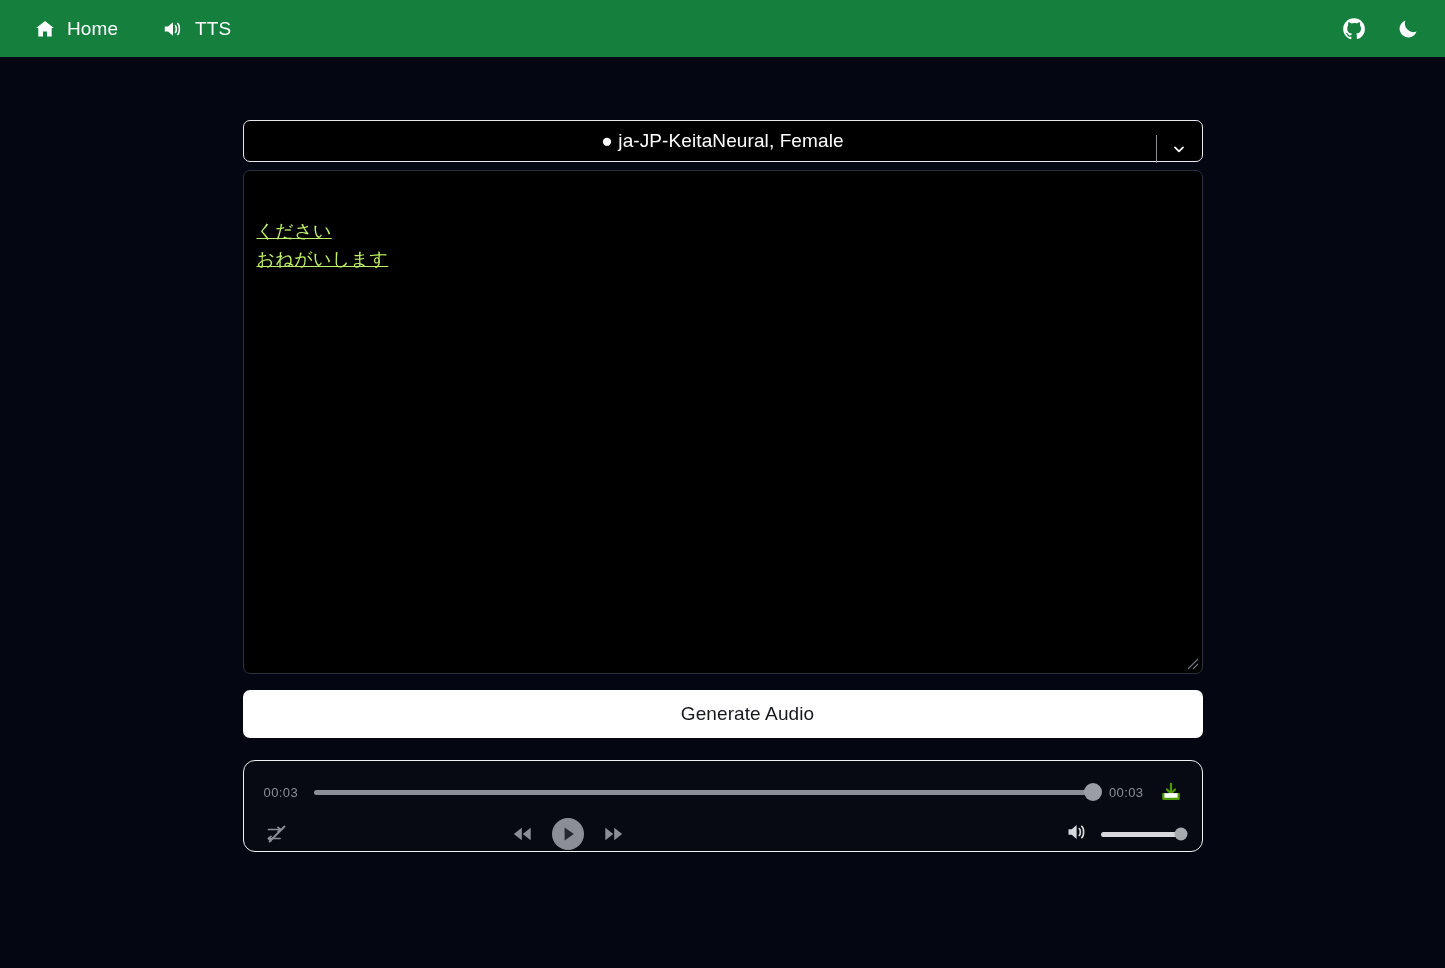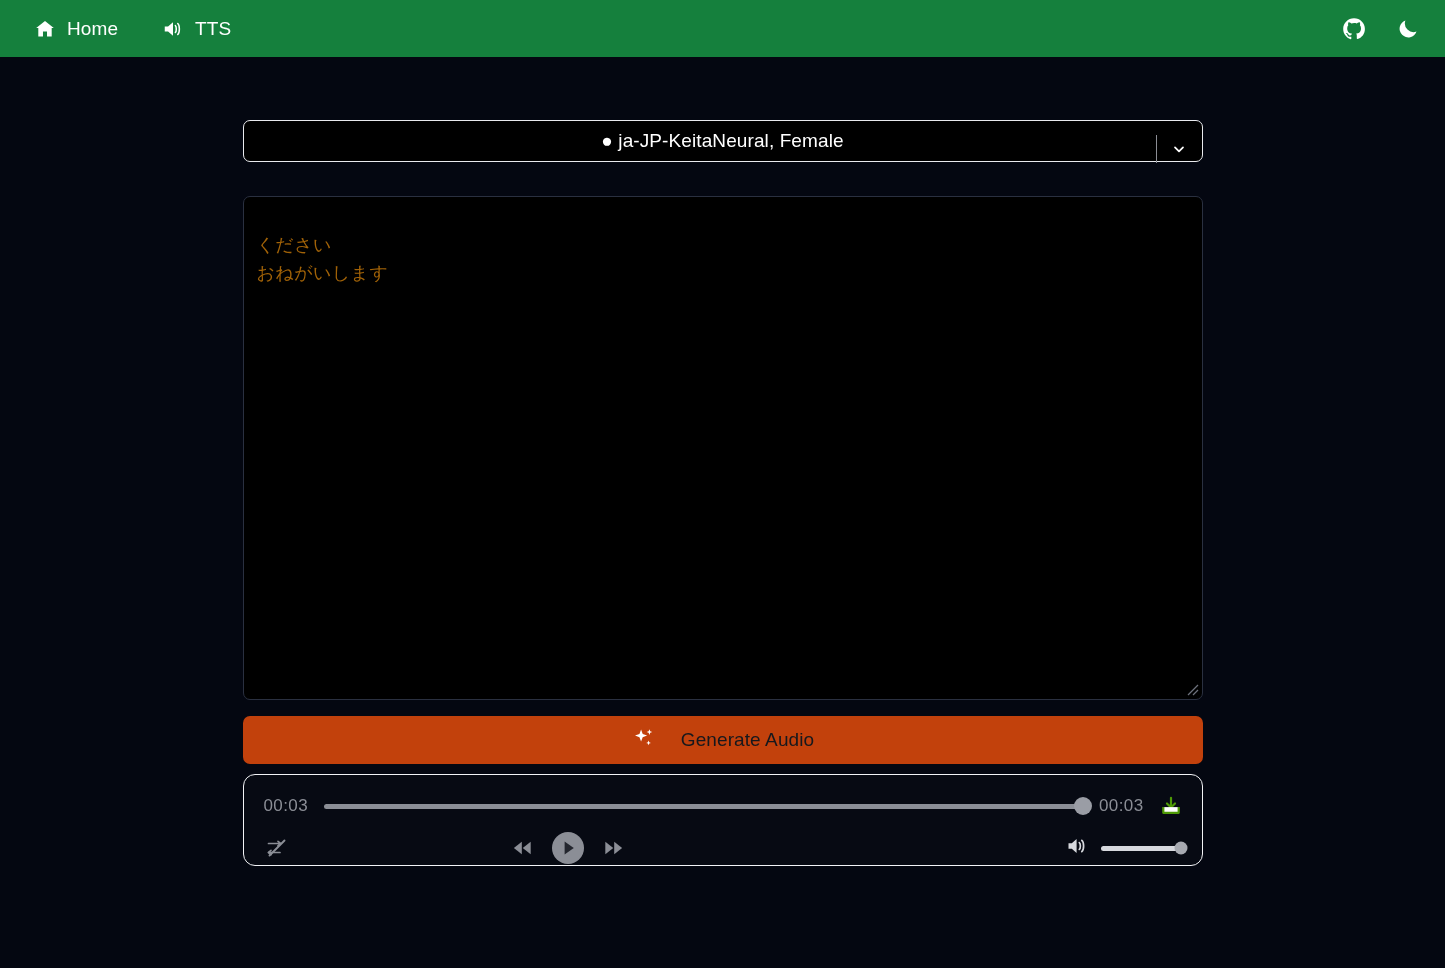--- a/index.html
+++ b/index.html
@@ -113,21 +113,21 @@
   .voice-select {
     position: relative;
     height: 42px;
     border: 1px solid #e9eaee;
     border-radius: 7px;
     background: #000000;
     display: flex;
     align-items: center;
     justify-content: center;
     cursor: pointer;
-    margin-bottom: 34px;
+    margin-bottom: 8px;
   }
   .voice-select-text {
     font-size: 19px;
     color: #ffffff;
     letter-spacing: 0.1px;
     white-space: nowrap;
   }
   .select-arrow-zone {
     position: absolute;
     right: 0;
@@ -148,52 +148,53 @@
     position: relative;
     height: 504px;
     margin-bottom: 16px;
   }
   .text-area {
     width: 100%;
     height: 100%;
     background: #000000;
     border: 1px solid #2a3040;
     border-radius: 7px;
-    color: #a16207;
+    color: #bef264;
     font-family: "DejaVu Sans", "Liberation Sans", sans-serif;
     font-size: 18px;
     line-height: 28px;
-    padding: 34px 24px 20px 13px;
+    padding: 46px 24px 20px 13px;
     resize: none;
     outline: none;
     letter-spacing: 0.4px;
+    text-decoration: underline;
   }
   .text-area::placeholder { color: #8a8d94; }
   .resize-grip {
     position: absolute;
     right: 3px;
     bottom: 3px;
     width: 16px;
     height: 16px;
     pointer-events: none;
   }
 
   
   .generate-btn {
     width: 100%;
     height: 48px;
-    background: #c2410c;
+    background: #ffffff;
     border: none;
     border-radius: 7px;
     display: flex;
     align-items: center;
     justify-content: center;
     gap: 24px;
     cursor: pointer;
-    margin-bottom: 10px;
+    margin-bottom: 22px;
   }
   .generate-btn .label {
     font-size: 19px;
     color: #16181d;
     font-family: "Liberation Sans", sans-serif;
     letter-spacing: 0.1px;
   }
 
   
   .player {
@@ -203,21 +204,21 @@
     padding: 18px 20px 14px 20px;
     height: 92px;
   }
   .player-top {
     display: flex;
     align-items: center;
     gap: 16px;
     height: 26px;
   }
   .time-label {
-    font-size: 17px;
+    font-size: 13px;
     color: #8b8e96;
     font-family: "Liberation Sans", sans-serif;
     letter-spacing: 0.4px;
     white-space: nowrap;
   }
   .seek-track {
     position: relative;
     flex: 1;
     height: 5px;
     background: #8b8e96;

